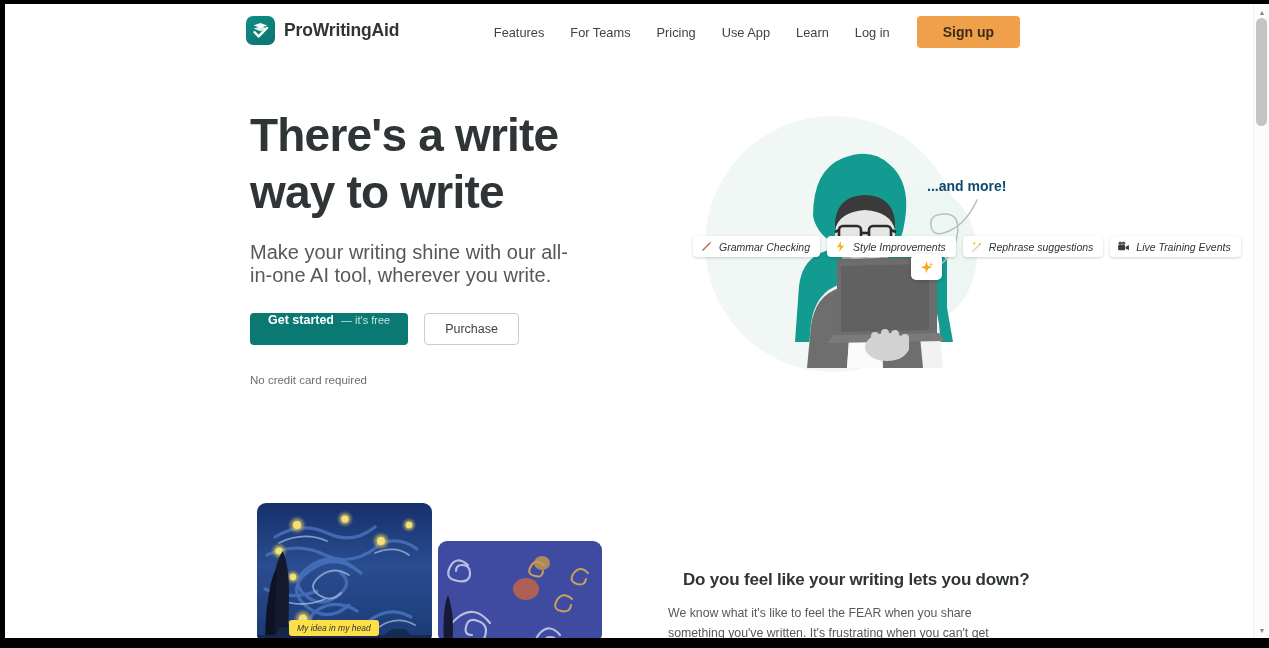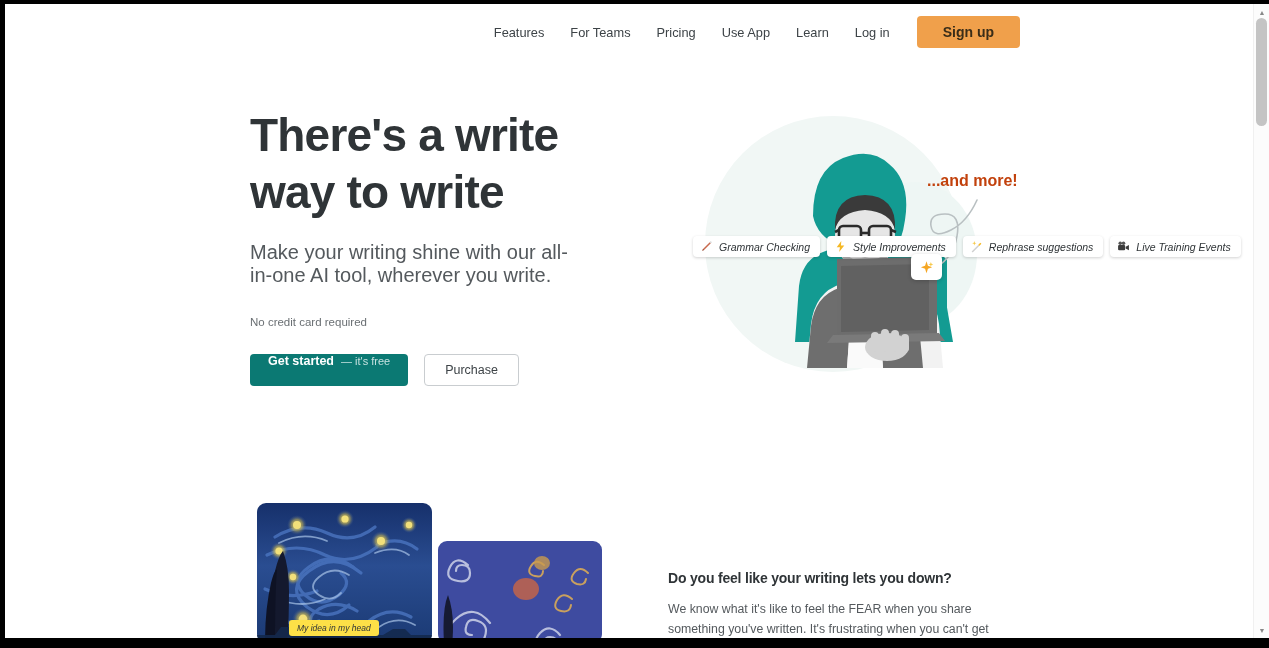--- a/index.html
+++ b/index.html
@@ -236,24 +236,24 @@
     flex: none;
   }
   .art-pill-label {
     font-size: 10.5px;
     color: #2f3437;
     white-space: nowrap;
   }
   #art-and-more {
     position: absolute;
     left: 262px;
-    top: 68px;
-    font-size: 16px;
+    top: 74px;
+    font-size: 14px;
     font-weight: bold;
-    color: #c2410c;
+    color: #0c4a6e;
     white-space: nowrap;
     z-index: 5;
   }
   #art-sparkle-badge {
     position: absolute;
     left: 246px;
     top: 150px;
     width: 31px; height: 26px;
     background: #ffffff;
     border-radius: 5px;
@@ -304,42 +304,53 @@
   }
   #card-sketch svg { display: block; }
 
   #section-copy {
     position: absolute;
     left: 663px;
     top: 566px;
     width: 345px;
   }
   #section-heading {
-    font-size: 14px;
+    font-size: 17px;
     font-weight: bold;
     color: #2f3437;
     letter-spacing: -0.2px;
     white-space: nowrap;
+    margin-left: 15px;
   }
   #section-body {
     margin-top: 13px;
     font-size: 12.3px;
     line-height: 20px;
     color: #54595d;
   }
 </style>
 </head>
 <body>
 
 <div id="viewport">
   <div id="page">
 
     <div id="header">
       <div id="header-inner">
 
+        <div id="brand">
+          <div id="logo-mark">
+            <svg width="19" height="19" viewBox="0 0 24 24">
+              <path d="M3.2 5.6 L11.8 2.6 L20.6 5.6 L11.8 8.8 Z" fill="#ffffff" opacity="0.95"></path>
+              <path d="M3.2 9.6 L11.8 6.6 L20.6 9.6 L11.8 12.8 Z" fill="#ffffff" opacity="0.85"></path>
+              <path d="M4.6 14.2 L9.6 19.4 L20.2 8.8" fill="none" stroke="#ffffff" stroke-width="3.1" stroke-linecap="round" stroke-linejoin="round"></path>
+            </svg>
+          </div>
+          <span id="brand-name">ProWritingAid</span>
+        </div>
 
         <div id="nav">
           <a class="nav-link">Features</a>
           <a class="nav-link">For Teams</a>
           <a class="nav-link">Pricing</a>
           <a class="nav-link">Use App</a>
           <a class="nav-link">Learn</a>
           <a class="nav-link">Log in</a>
           <button id="signup-button">Sign up</button>
         </div>
@@ -347,29 +358,29 @@
       </div>
     </div>
 
     <div id="hero-copy">
       <h1 id="hero-title">
         <span>There's a write</span><br>
         <span>way to write</span>
       </h1>
       <p id="hero-sub">Make your writing shine with our all-in-one AI tool, wherever you write.</p>
 
-      <div id="no-card-note">No credit card required</div>
-
       <div id="hero-cta-row">
         <button id="get-started-button">
           <span id="get-started-label">Get started</span>
           <span id="get-started-note">— it's free</span>
         </button>
         <button id="purchase-button">Purchase</button>
       </div>
+
+      <div id="no-card-note">No credit card required</div>
     </div>
 
     <div id="hero-art">
       <svg width="350" height="290" viewBox="0 0 350 290">
 
         <circle cx="168" cy="140" r="128" fill="#f1f7f5"></circle>
         <ellipse cx="250" cy="150" rx="62" ry="72" fill="#eef6f4"></ellipse>
 
         <path d="M148 112 q0 -46 30 -58 q28 -11 46 6 q22 18 16 56 q-3 22 -12 32
                  l20 8 q26 10 32 36 l8 46 l-158 0 l4 -56 q3 -26 24 -34 l16 -6 q-22 -10 -26 -30 z" fill="#139b92"></path>

